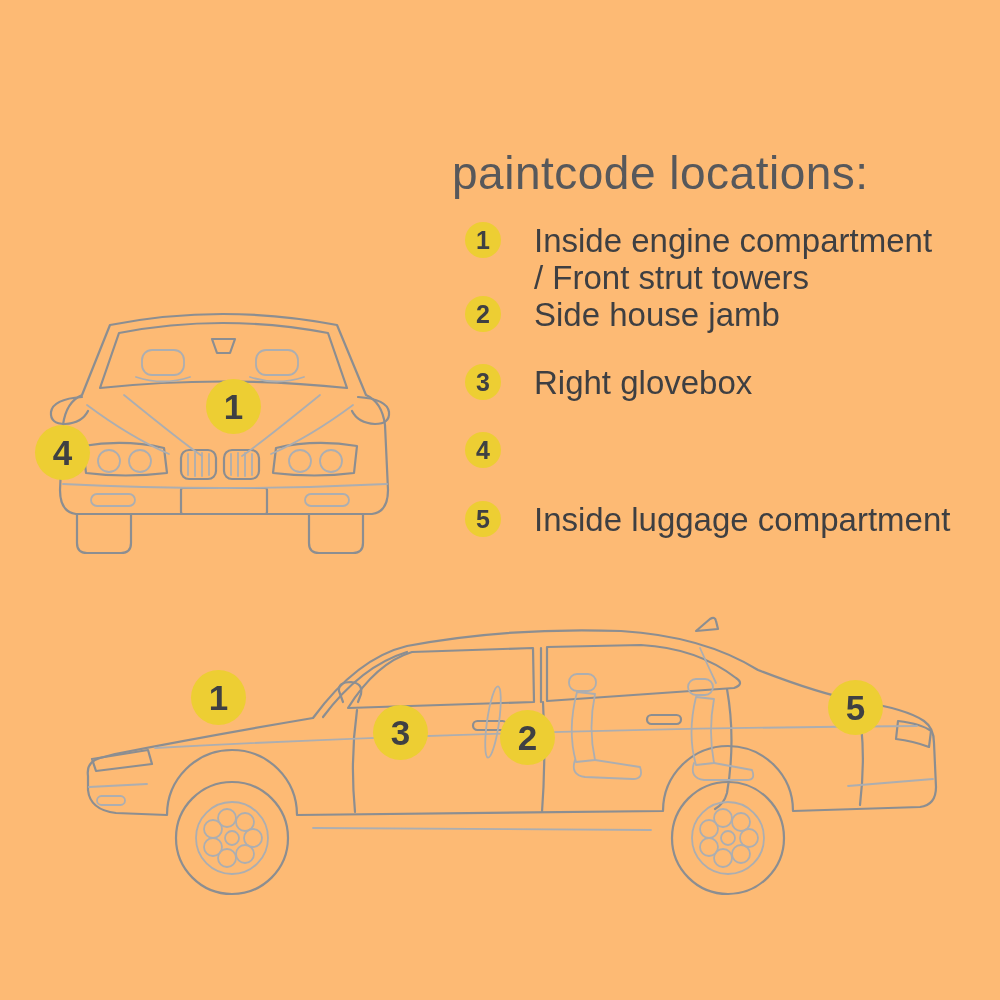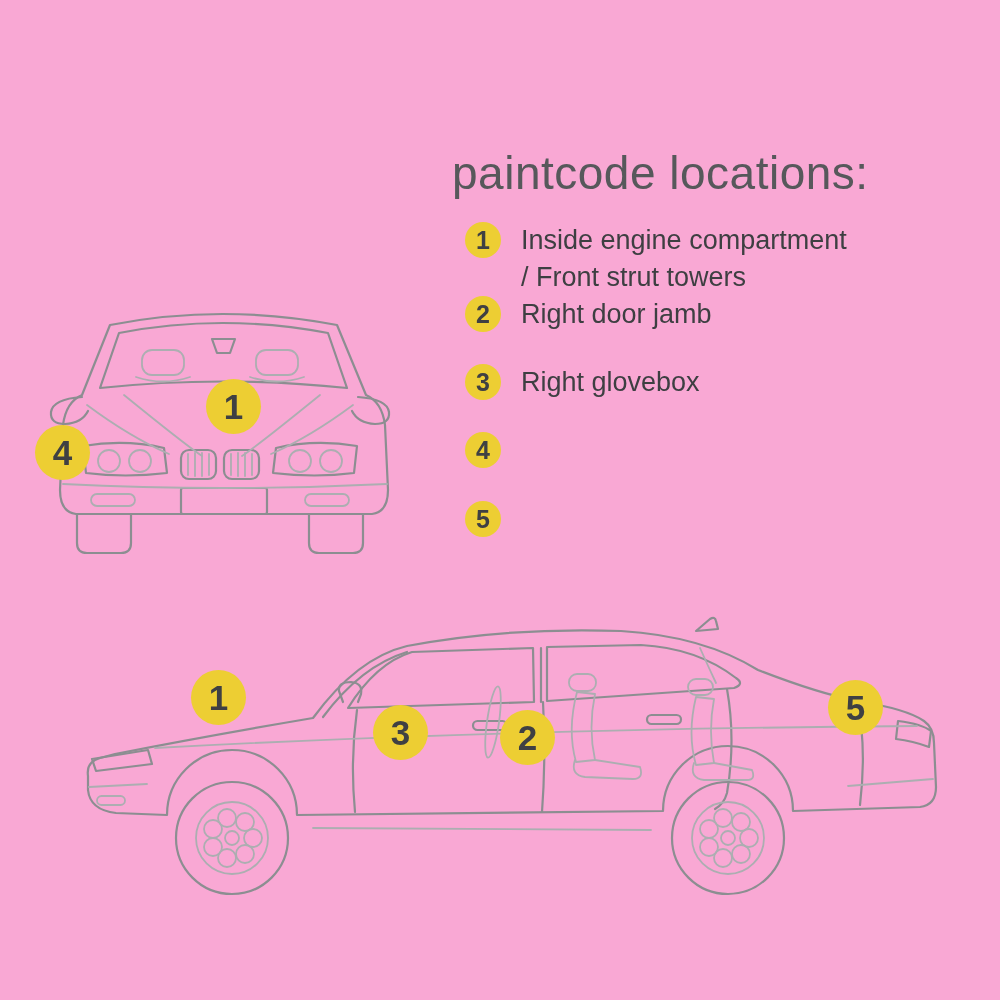--- a/index.html
+++ b/index.html
@@ -2,21 +2,21 @@
 <html style="--badge-bg: #EDCE33; --badge-text: #3F4043; --title: #57585B; --label: #3E3F42; --line-art: #8C8E91;"><head>
 <meta charset="utf-8">
 <style>
   * { margin:0; padding:0; box-sizing:border-box; }
   html,body { background:#ffffff; }
   body {
     width:1000px; height:1000px;
     font-family:"Liberation Sans", sans-serif;
     position:relative; overflow:hidden;
   }
-  .canvas { position:absolute; left:0; top:0; width:1000px; height:1000px; background:#f9a8d4; }
+  .canvas { position:absolute; left:0; top:0; width:1000px; height:1000px; background:#fdba74; }
 
   .drawing { position:absolute; }
   .front-view { left:25px; top:285px; width:390px; height:290px; }
   .side-view  { left:55px; top:590px; width:900px; height:320px; }
 
   .title {
     position:absolute; left:452px; top:146px;
     font-size:46px; font-weight:400; letter-spacing:0.5px;
     color:var(--title, #57585B);
     white-space:nowrap;
@@ -26,22 +26,22 @@
   .legend-row { position:absolute; left:0; display:flex; align-items:flex-start; }
   .badge {
     flex:0 0 auto;
     width:36px; height:36px; border-radius:50%;
     background:var(--badge-bg, #EDCE33);
     color:var(--badge-text, #3F4043);
     display:flex; align-items:center; justify-content:center;
     font-size:25px; font-weight:700;
   }
   .legend-label {
-    margin-left:20px;
-    font-size:27px; line-height:37px;
+    margin-left:33px;
+    font-size:33px; line-height:37px;
     color:var(--label, #3E3F42);
     white-space:pre-line;
   }
 
   .marker {
     position:absolute; width:55px; height:55px; border-radius:50%;
     background:var(--badge-bg, #EDCE33);
     color:var(--badge-text, #3F4043);
     display:flex; align-items:center; justify-content:center;
     font-size:35px; font-weight:700;
@@ -146,31 +146,32 @@
   <h1 class="title">paintcode locations:</h1>
 
   <div class="legend">
     <div class="legend-row" style="top:2px">
       <span class="badge">1</span>
       <span class="legend-label">Inside engine compartment
 / Front strut towers</span>
     </div>
     <div class="legend-row" style="top:76px">
       <span class="badge">2</span>
-      <span class="legend-label">Right door jamb</span>
+      <span class="legend-label">Side house jamb</span>
     </div>
     <div class="legend-row" style="top:144px">
       <span class="badge">3</span>
       <span class="legend-label">Right glovebox</span>
     </div>
     <div class="legend-row" style="top:212px">
       <span class="badge">4</span>
     </div>
     <div class="legend-row" style="top:281px">
       <span class="badge">5</span>
+      <span class="legend-label">Inside luggage compartment</span>
     </div>
   </div>
 
   <div class="marker" style="left:206px; top:379px">1</div>
   <div class="marker" style="left:35px;  top:425px">4</div>
 
   <div class="marker" style="left:191px; top:670px">1</div>
   <div class="marker" style="left:373px; top:705px">3</div>
   <div class="marker" style="left:500px; top:710px">2</div>
   <div class="marker" style="left:828px; top:680px">5</div>

